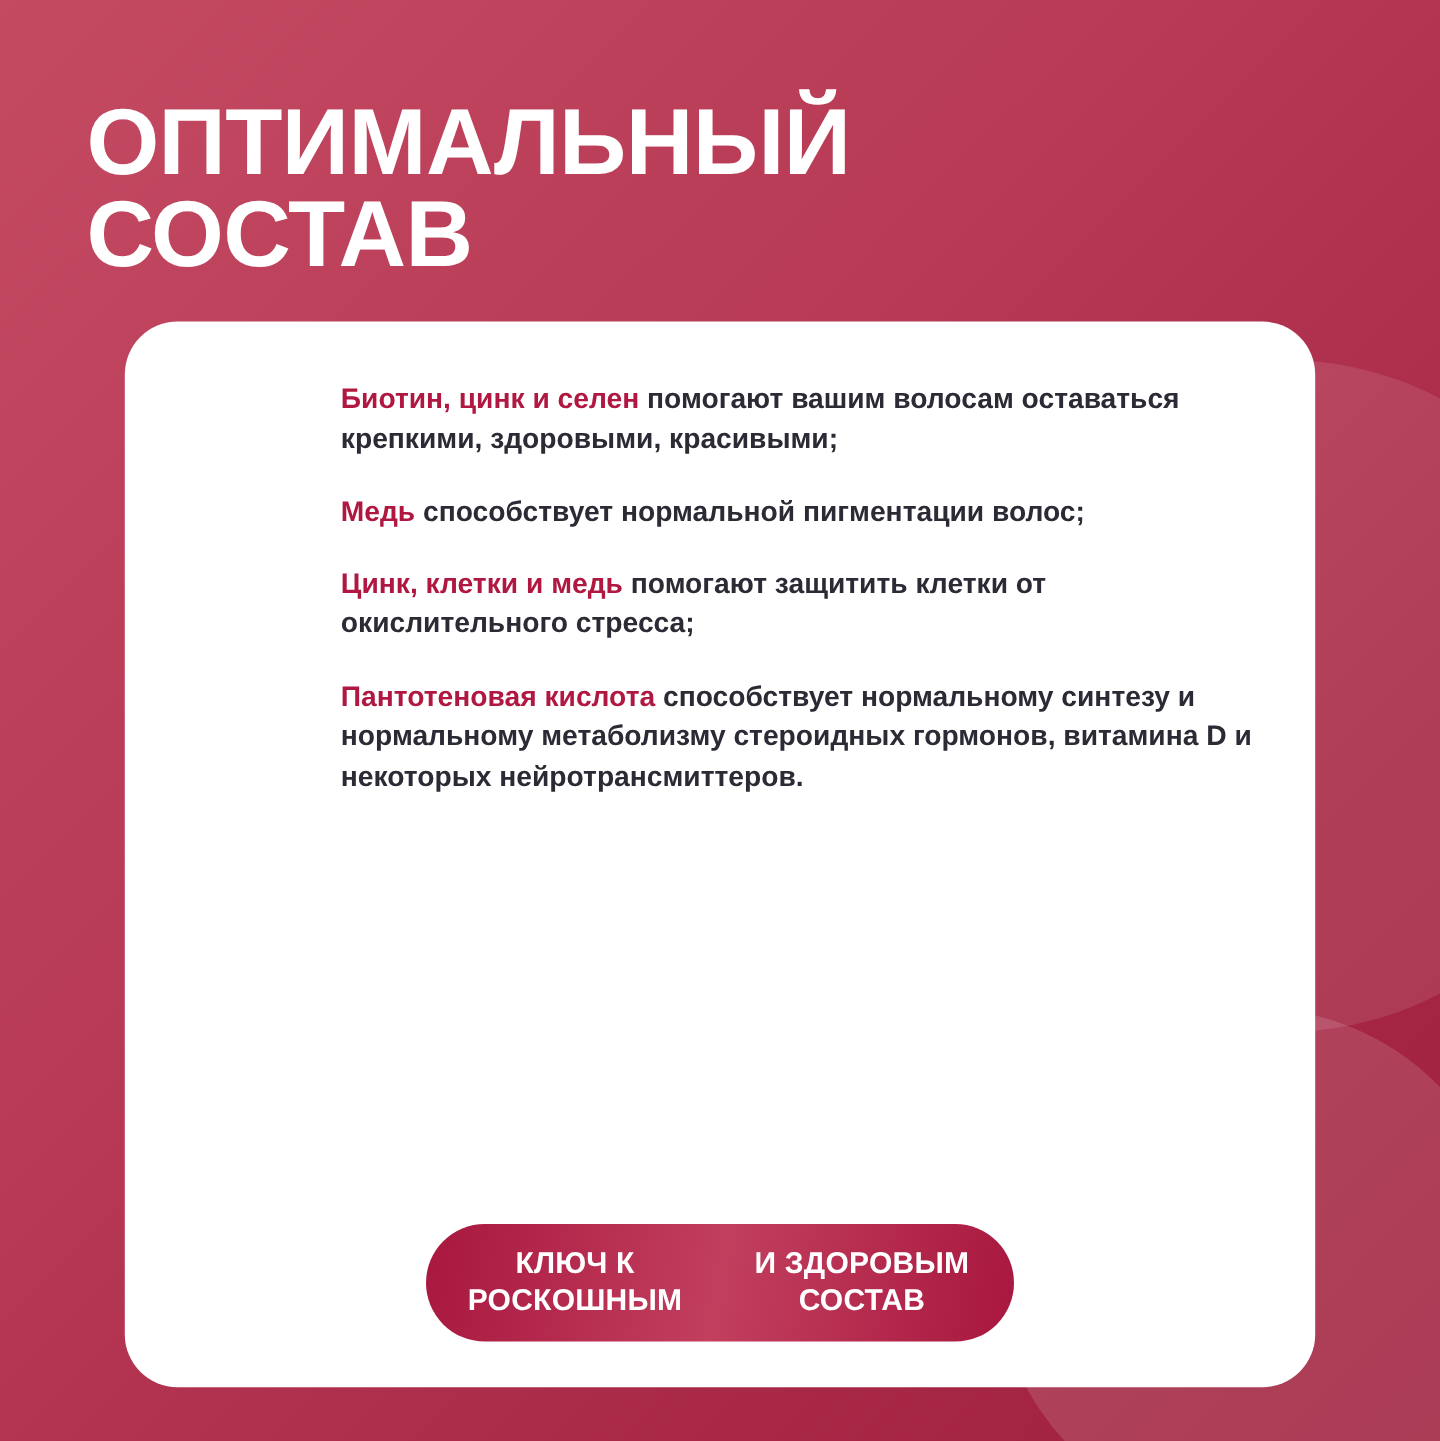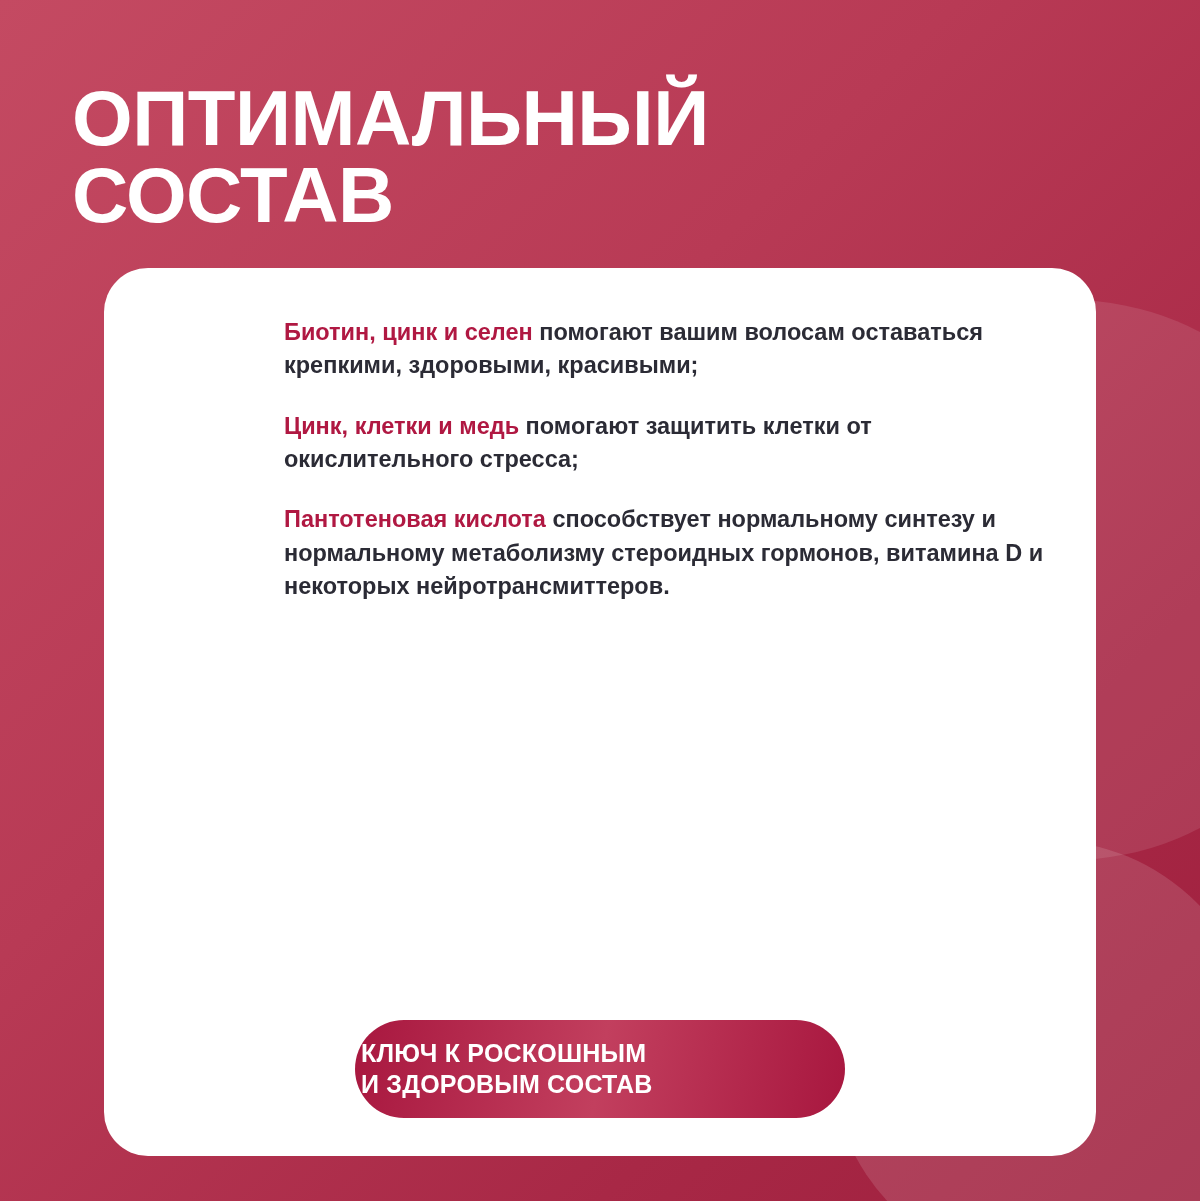--- a/index.html
+++ b/index.html
@@ -81,22 +81,22 @@
     position: absolute;
     left: 50%;
     transform: translateX(-50%);
     bottom: 38px;
     width: 490px;
     height: 98px;
     border-radius: 49px;
     background: linear-gradient(100deg, #a8173f 0%, #c23f5e 50%, #a8173f 100%);
     color: #ffffff;
     display: flex;
-    flex-direction: column;
-    align-items: flex-start;
+    flex-direction: row;
+    align-items: center;
     justify-content: center;
     font-size: 25px;
     font-weight: bold;
     line-height: 1.25;
     letter-spacing: 0.2px;
     text-align: center;
     border: none;
     cursor: pointer;
     font-family: "Liberation Sans", sans-serif;
   }
@@ -115,20 +115,23 @@
   <h1 class="title">ОПТИМАЛЬНЫЙ
 СОСТАВ</h1>
 
   <div class="card">
     <div class="content">
 
       <p class="para">
         <span class="hl">Биотин, цинк и селен</span><span> помогают вашим волосам оставаться крепкими, здоровыми, красивыми;</span>
       </p>
 
+      <p class="para">
+        <span class="hl">Медь</span><span> способствует нормальной пигментации волос;</span>
+      </p>
 
       <p class="para">
         <span class="hl">Цинк, клетки и медь</span><span> помогают защитить клетки от окислительного стресса;</span>
       </p>
 
 
 
       <p class="para">
         <span class="hl">Пантотеновая кислота</span><span> способствует нормальному синтезу и нормальному метаболизму стероидных гормонов, витамина D и некоторых нейротрансмиттеров.</span>
       </p>

